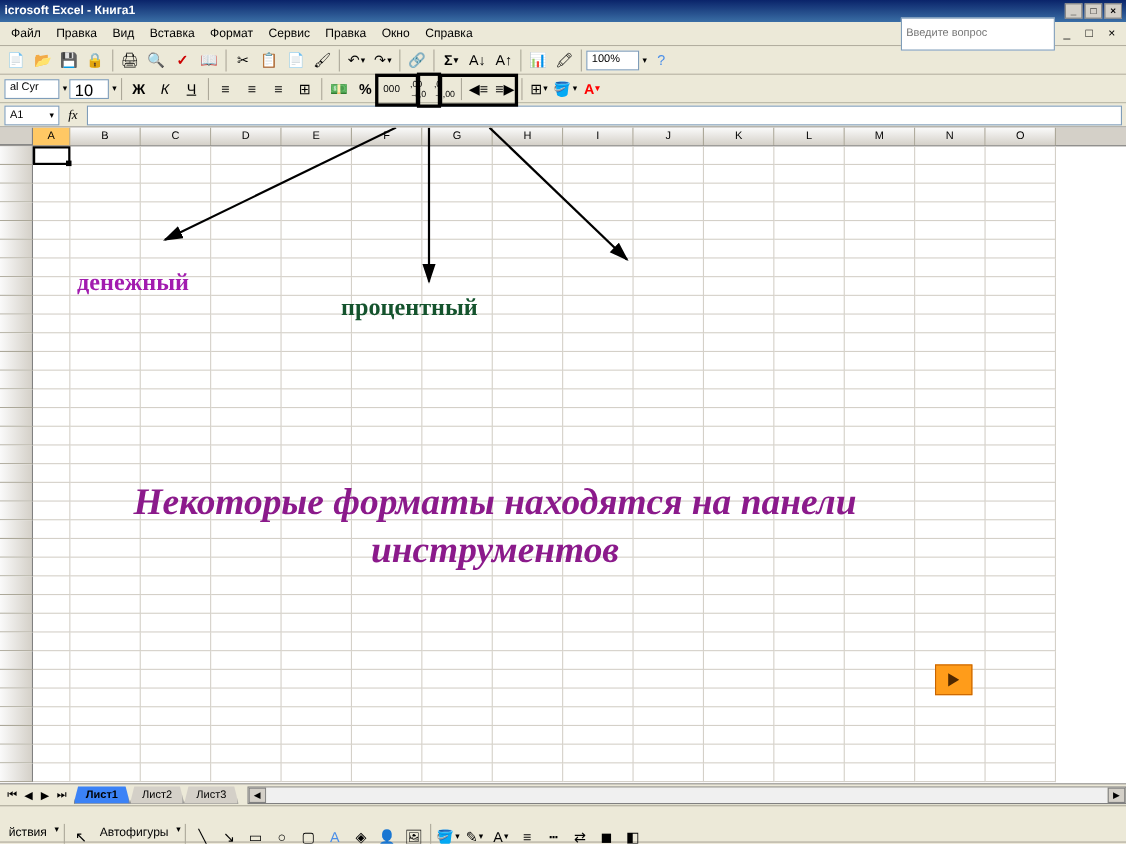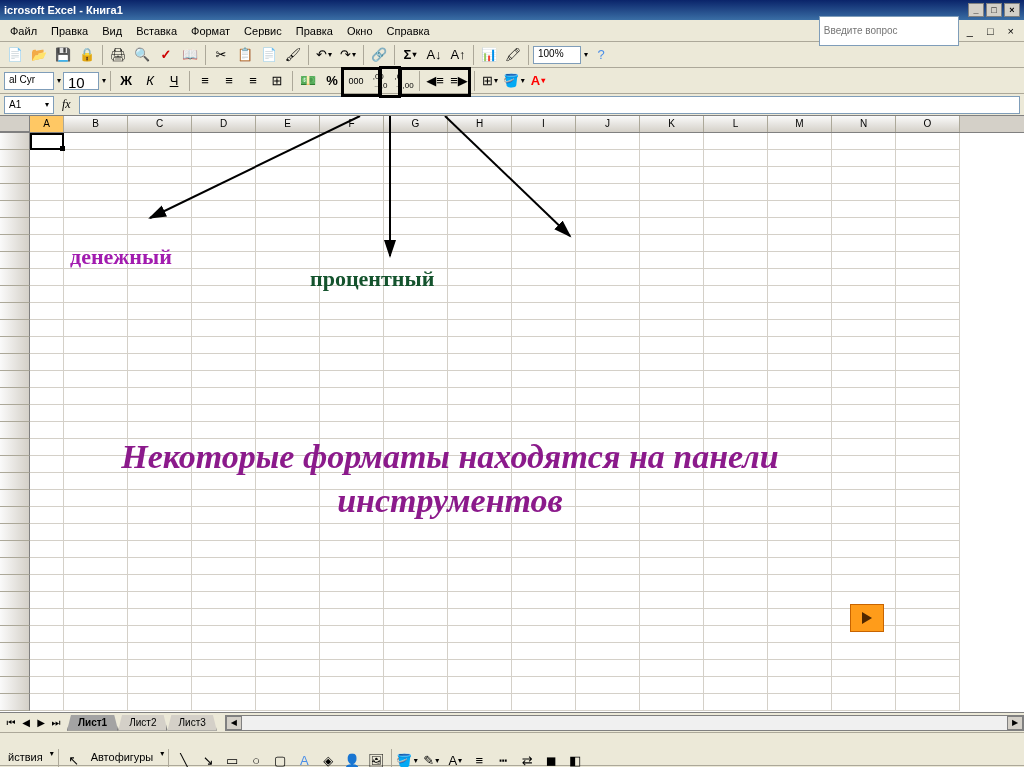--- a/index.html
+++ b/index.html
@@ -231,21 +231,21 @@
   background: #ece9d8;
   height: 20px;
   display: flex;
   align-items: center;
   border-top: 1px solid #808080;
   font-size: 10px;
 }
 .tab-nav { display: flex; padding: 0 4px; gap: 1px; }
 .tab-nav-btn { width: 14px; height: 14px; display: flex; align-items: center; justify-content: center; cursor: pointer; }
 .sheet-tab {
-  background: #a3a3a3;
+  background: #3b82f6;
   padding: 2px 10px;
   border: 1px solid #808080;
   border-top: none;
   cursor: pointer;
   clip-path: polygon(8% 0, 92% 0, 100% 100%, 0 100%);
 }
 .sheet-tab.inactive { background: #d4d0c8; }
 .scroll-h { flex: 1; height: 16px; background: #ece9d8; border: 1px solid #808080; margin-left: 8px; display: flex; }
 .scroll-arrow { width: 16px; background: #d4d0c8; border: 1px solid #808080; display: flex; align-items: center; justify-content: center; font-size: 8px; }
 .draw-toolbar {

